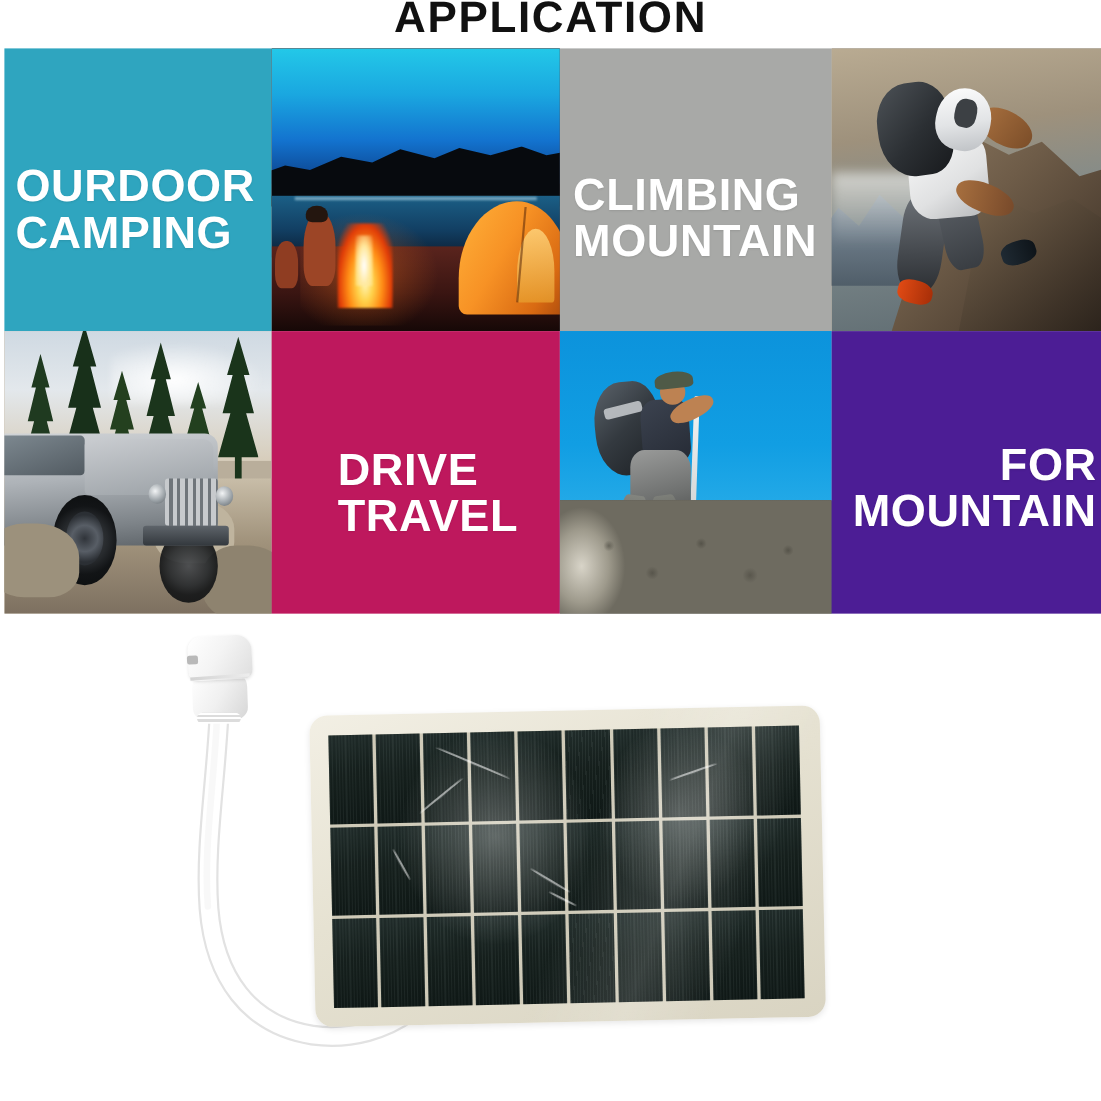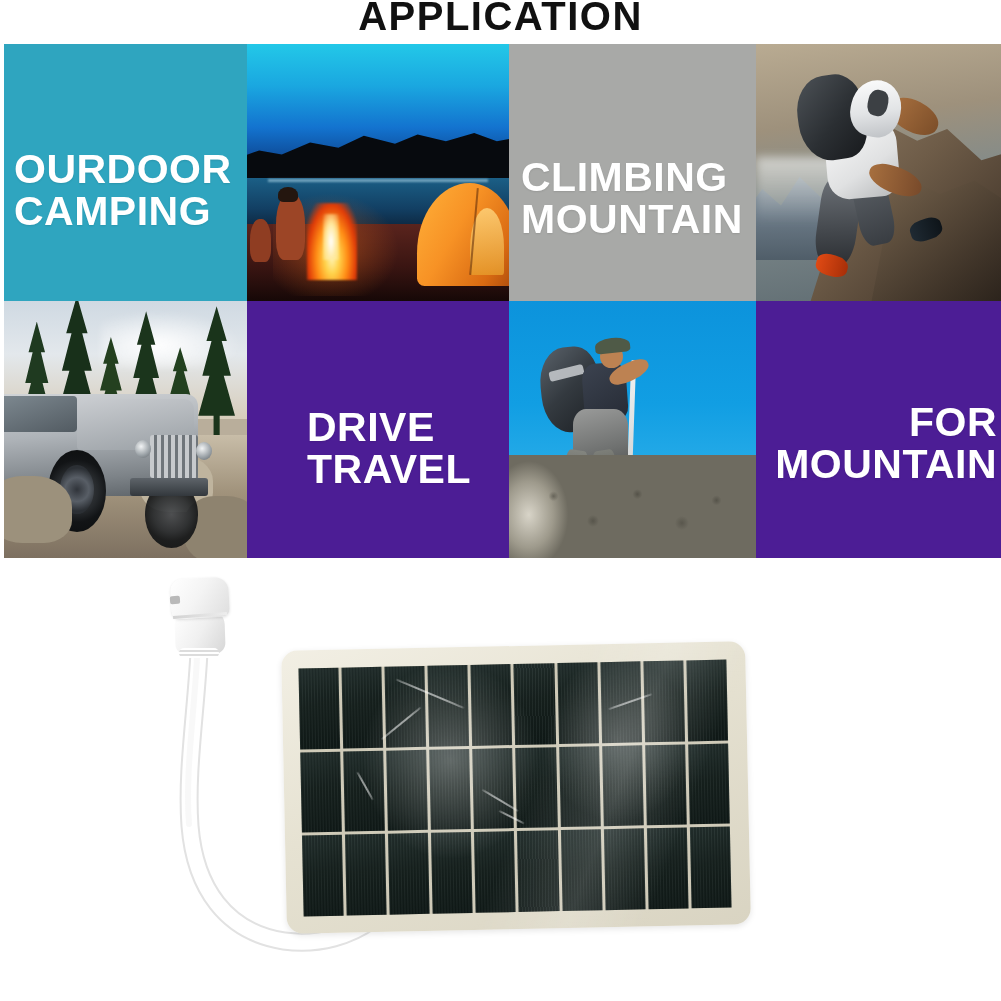--- a/index.html
+++ b/index.html
@@ -480,21 +480,21 @@
     <div class="jeep-hood"></div>
     <div class="jeep-grille"></div>
     <div class="jeep-lamp jl1"></div>
     <div class="jeep-lamp jl2"></div>
     <div class="jeep-bumper"></div>
     <div class="jeep-tire jt1"></div>
     <div class="jeep-rim"></div>
     <div class="jeep-rock jr1"></div>
   </div>
 
-  <div class="cell" style="background:#4c1d95;">
+  <div class="cell" style="background:#be185d;">
     <div class="cell-label lbl-drive">
       <div>DRIVE</div>
       <div>TRAVEL</div>
     </div>
   </div>
 
   <div class="cell ph-hike">
     <div class="hike-sky"></div>
     <div class="hike-pole"></div>
     <div class="hike-pack"></div>

